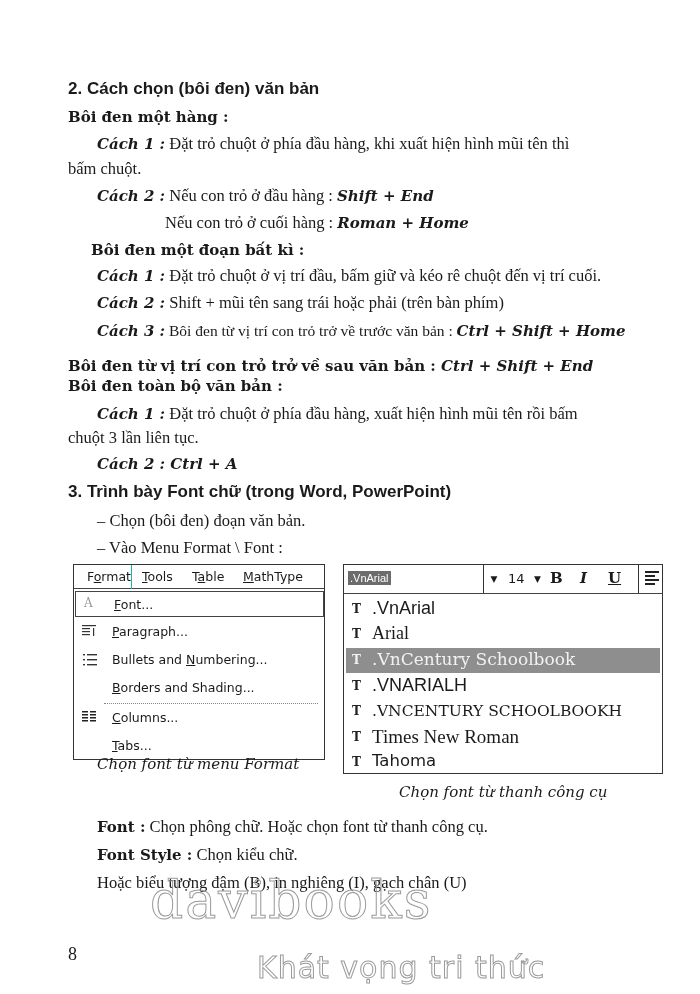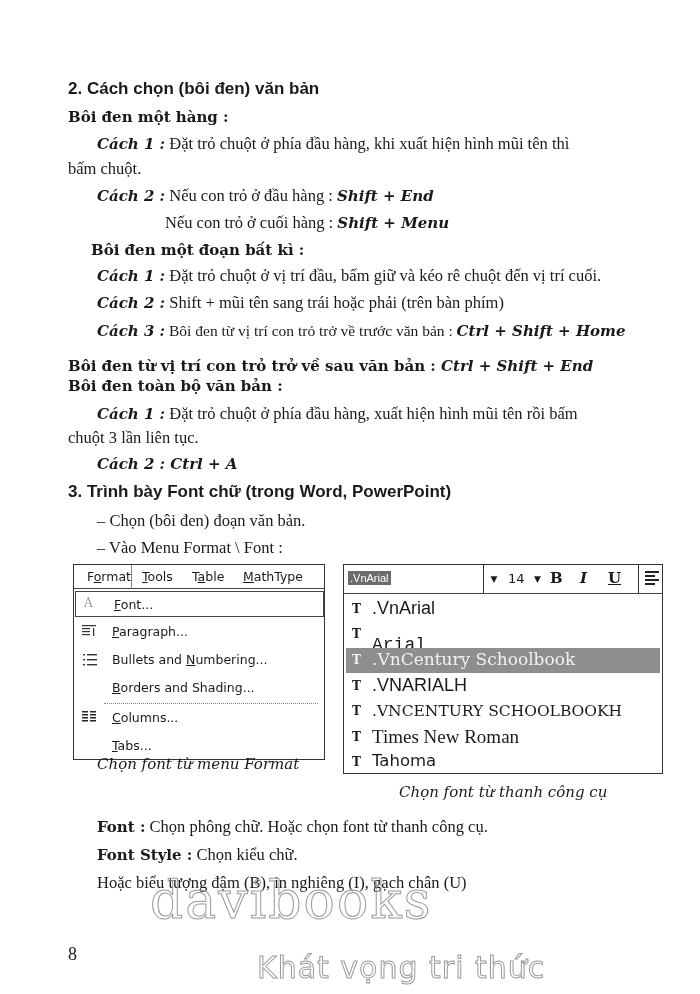--- a/index.html
+++ b/index.html
@@ -67,21 +67,21 @@
 
   <div class="line" style="left:97px;top:134px;">
     <span class="lbl">Cách 1 :</span><span class="body"> Đặt trỏ chuột ở phía đầu hàng, khi xuất hiện hình mũi tên thì</span>
   </div>
   <div class="line body" style="left:68px;top:159px;">bấm chuột.</div>
 
   <div class="line" style="left:97px;top:186px;">
     <span class="lbl">Cách 2 :</span><span class="body"> Nếu con trỏ ở đầu hàng : </span><span class="key">Shift + End</span>
   </div>
   <div class="line" style="left:165px;top:213px;">
-    <span class="body">Nếu con trỏ ở cuối hàng : </span><span class="key">Shift + Menu</span>
+    <span class="body">Nếu con trỏ ở cuối hàng : </span><span class="key">Roman + Home</span>
   </div>
 
   <div class="line h-sub" style="left:68px;top:240px;margin-left:23px;">Bôi đen một đoạn bất kì :</div>
 
   <div class="line" style="left:97px;top:266px;">
     <span class="lbl">Cách 1 :</span><span class="body"> Đặt trỏ chuột ở vị trí đầu, bấm giữ và kéo rê chuột đến vị trí cuối.</span>
   </div>
   <div class="line" style="left:97px;top:293px;">
     <span class="lbl">Cách 2 :</span><span class="body"> Shift + mũi tên sang trái hoặc phải (trên bàn phím)</span>
   </div>
@@ -191,21 +191,21 @@
       </span>
     </div>
 
     <div class="flist">
       <div class="frow" style="top:3px;">
         <span class="tt">T</span>
         <span class="fn" style="font-family:'Liberation Sans',sans-serif;">.VnArial</span>
       </div>
       <div class="frow" style="top:28px;">
         <span class="tt">T</span>
-        <span class="fn" style="font-family:Liberation Mono, monospace;margin-top:12px;">Arial</span>
+        <span class="fn" style="font-family:Liberation Serif, serif;">Arial</span>
       </div>
       <div class="frow hl" style="top:54px;">
         <span class="tt">T</span>
         <span class="fn" style="font-family:'DejaVu Serif',serif;font-size:17px;">.VnCentury Schoolbook</span>
       </div>
       <div class="frow" style="top:80px;">
         <span class="tt">T</span>
         <span class="fn" style="font-family:'Liberation Sans',sans-serif;">.VNARIALH</span>
       </div>
       <div class="frow" style="top:105px;">

